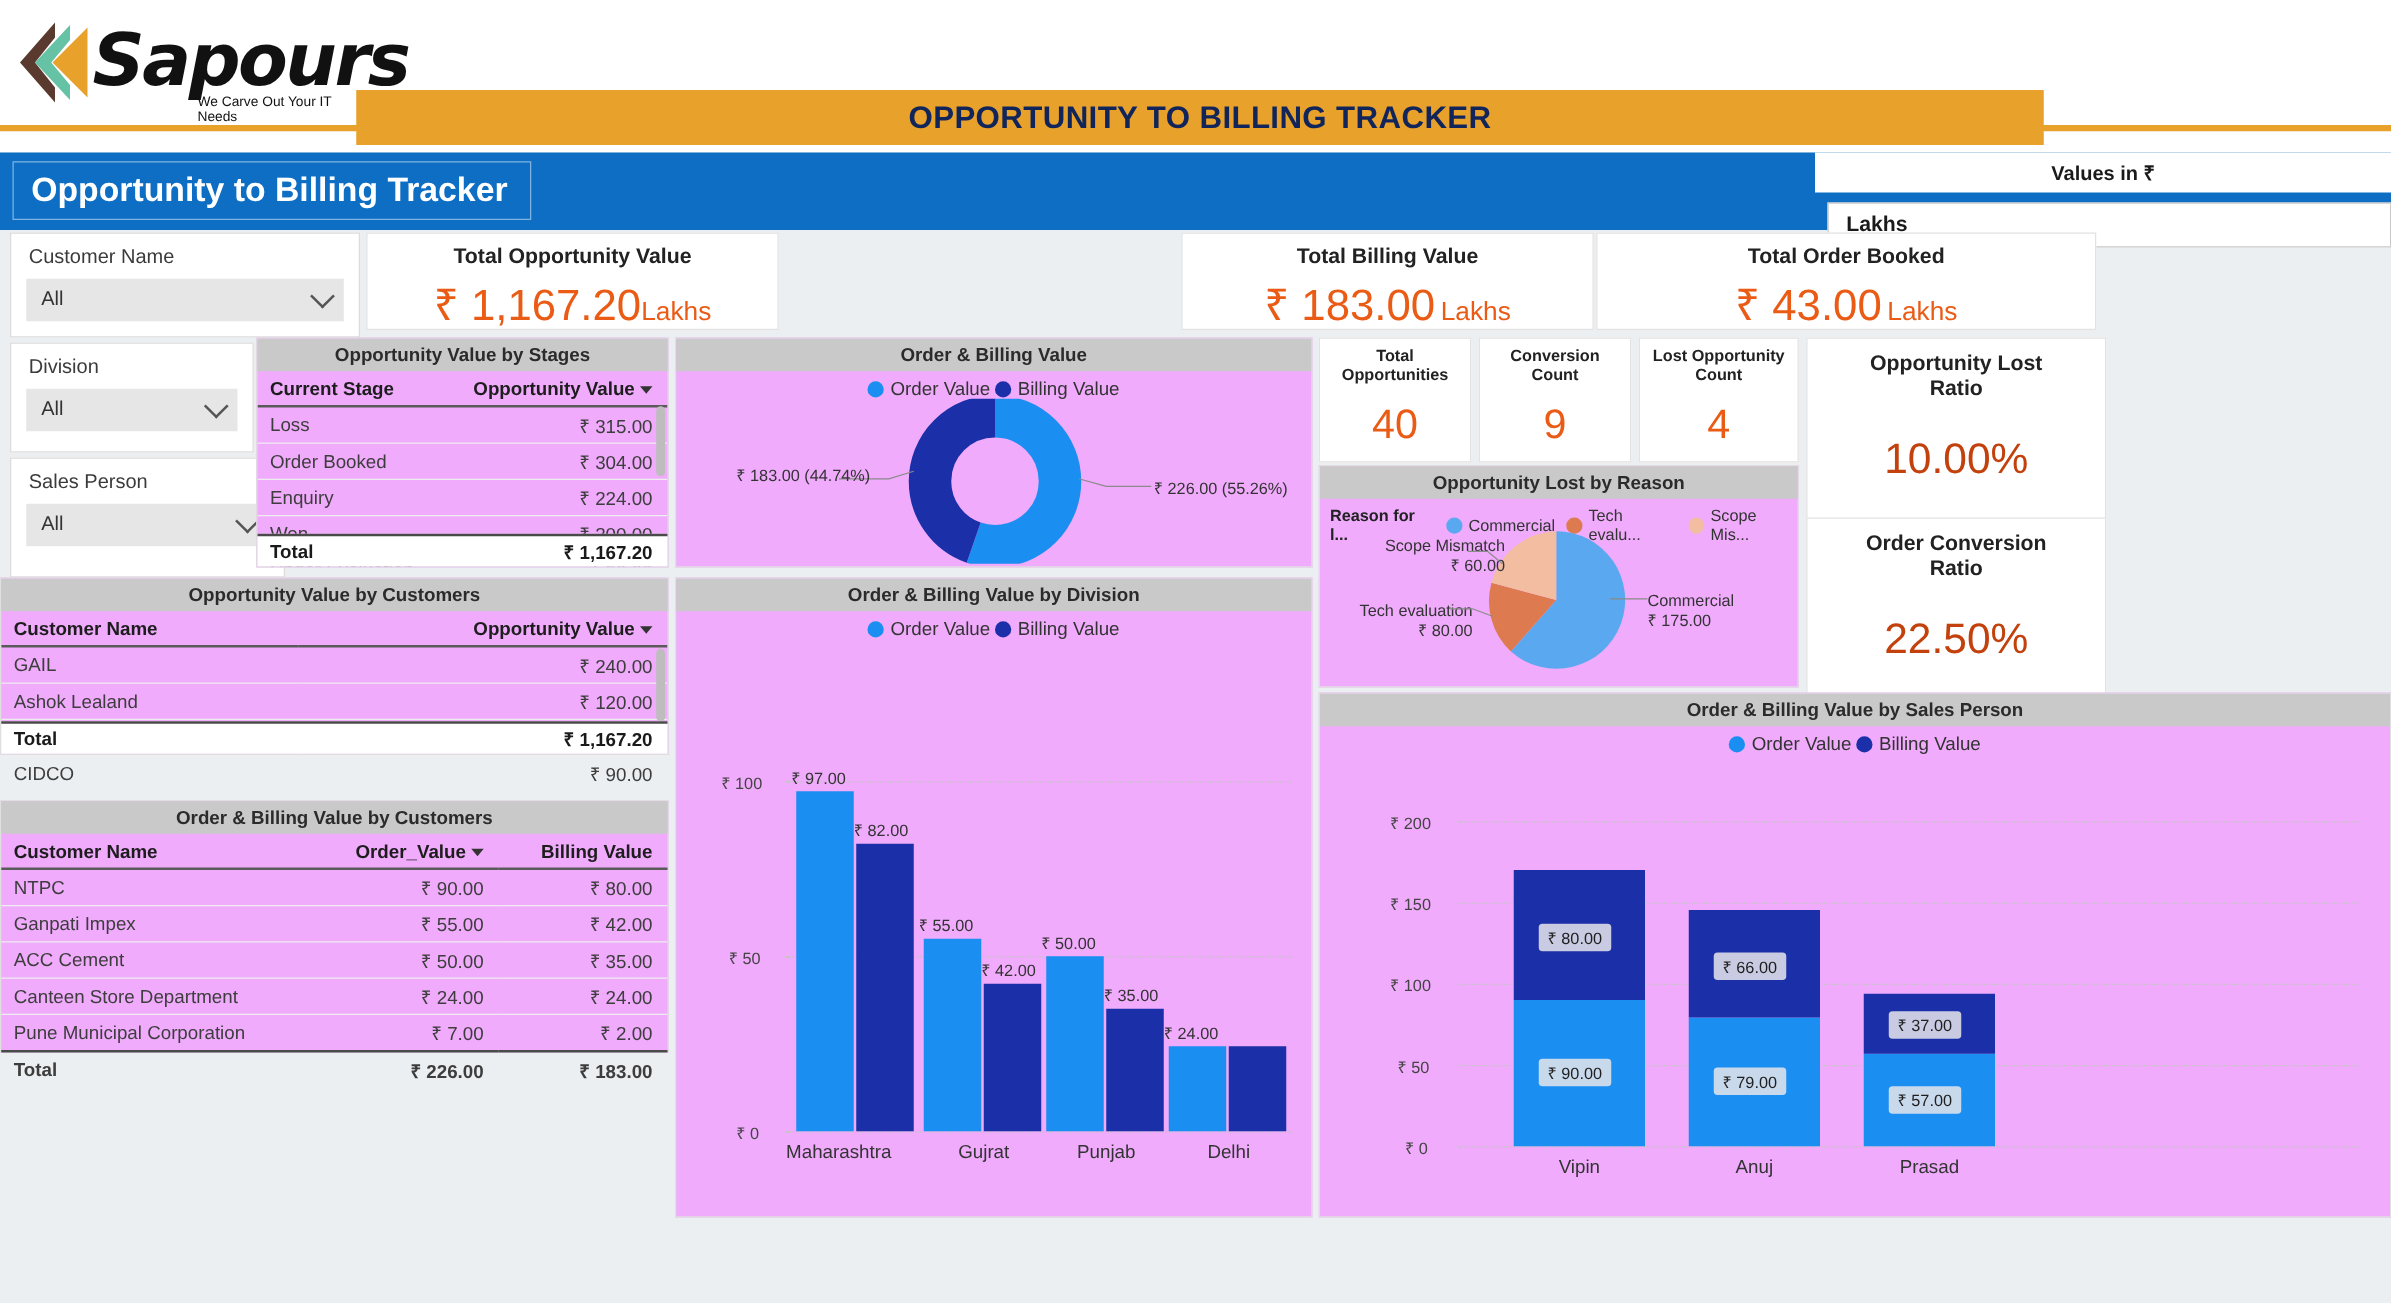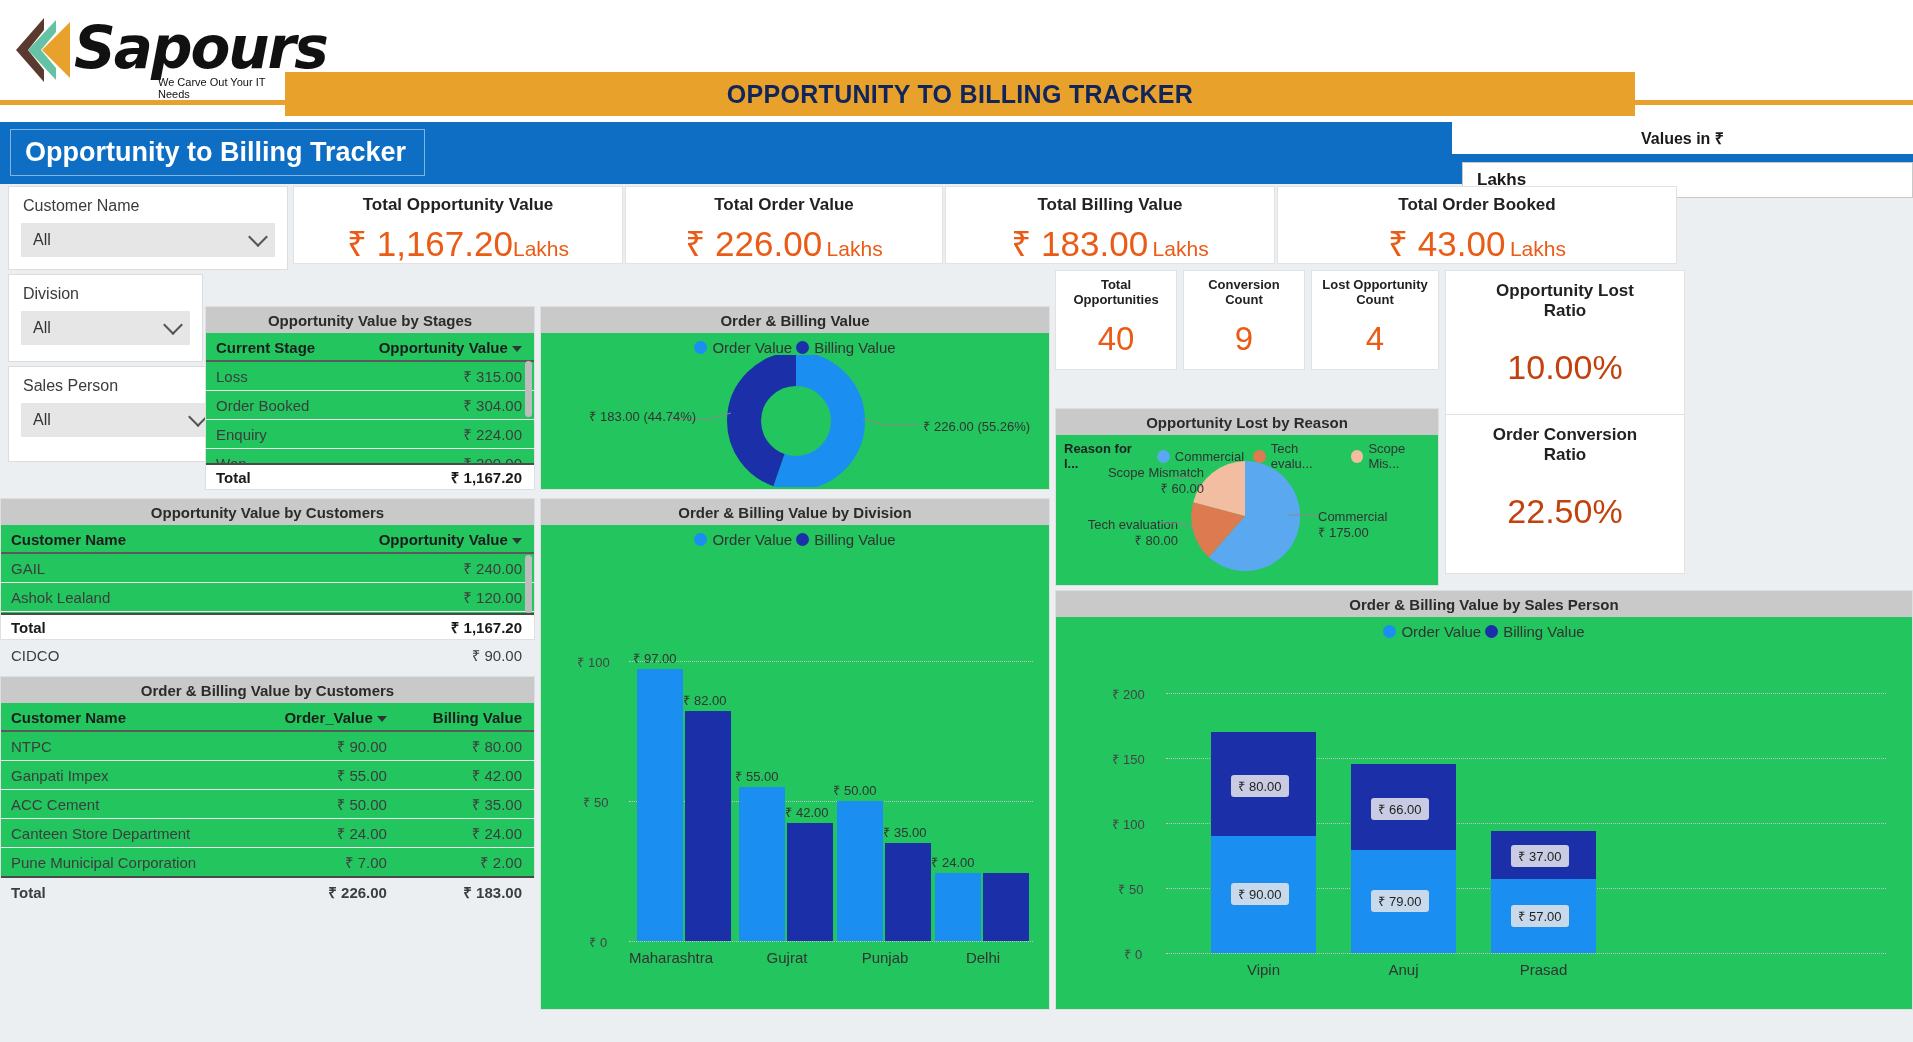--- a/index.html
+++ b/index.html
@@ -33,21 +33,21 @@
   .report-title span { color:#fff; font-size:27px; font-weight:bold; }
 
   .values-label { position:absolute; left:1452px; top:0px; width:461px; height:32px; background:#fff;
      display:flex; align-items:center; justify-content:center; }
   .values-label span { font-size:16px; font-weight:bold; color:#1a1a1a; }
   .values-select { position:absolute; left:1462px; top:40px; width:451px; height:36px;
      background:#fff; border:1px solid #c9c9c9; display:flex; align-items:center; padding-left:14px; }
   .values-select span { font-size:17px; font-weight:bold; color:#1a1a1a; }
 
   
-  .card { position:absolute; background:#22c55e; border:1px solid #dfdfdf;margin-top:36px; }
+  .card { position:absolute; background:#f0abfc; border:1px solid #dfdfdf; }
   .card-hd { height:26px; background:#c9c9c9; display:flex; align-items:center;
     justify-content:center; }
   .card-hd span { font-size:15px; font-weight:bold; color:#2b2b2b; }
 
   
   .slicer { position:absolute; background:#fff; border:1px solid #dcdcdc; }
   .slicer-label { font-size:16px; color:#3b3b3b; padding:10px 0 0 14px; }
   .slicer-box { margin:8px 12px 0 12px; height:34px; background:#e6e6e6;
     display:flex; align-items:center; justify-content:space-between; padding:0 10px 0 12px; }
   .slicer-box span { font-size:16px; color:#333; }
@@ -155,27 +155,20 @@
       </div>
     </div>
 
     <div class="kpi" style="left:293px; top:64px; width:330px; height:78px;">
       <div class="kpi-t">Total Opportunity Value</div>
       <div class="kpi-v">
         <span class="big">₹ 1,167.20</span><span class="unit">Lakhs</span>
       </div>
     </div>
 
-    <div class="kpi" style="left:625px; top:64px; width:318px; height:78px;">
-      <div class="kpi-t">Total Order Value</div>
-      <div class="kpi-v">
-        <span class="big">₹ 226.00</span>
-        <span class="unit">Lakhs</span>
-      </div>
-    </div>
 
     <div class="kpi" style="left:945px; top:64px; width:330px; height:78px;">
       <div class="kpi-t">Total Billing Value</div>
       <div class="kpi-v">
         <span class="big">₹ 183.00</span>
         <span class="unit">Lakhs</span>
       </div>
     </div>
 
     <div class="kpi" style="left:1277px; top:64px; width:400px; height:78px;">

